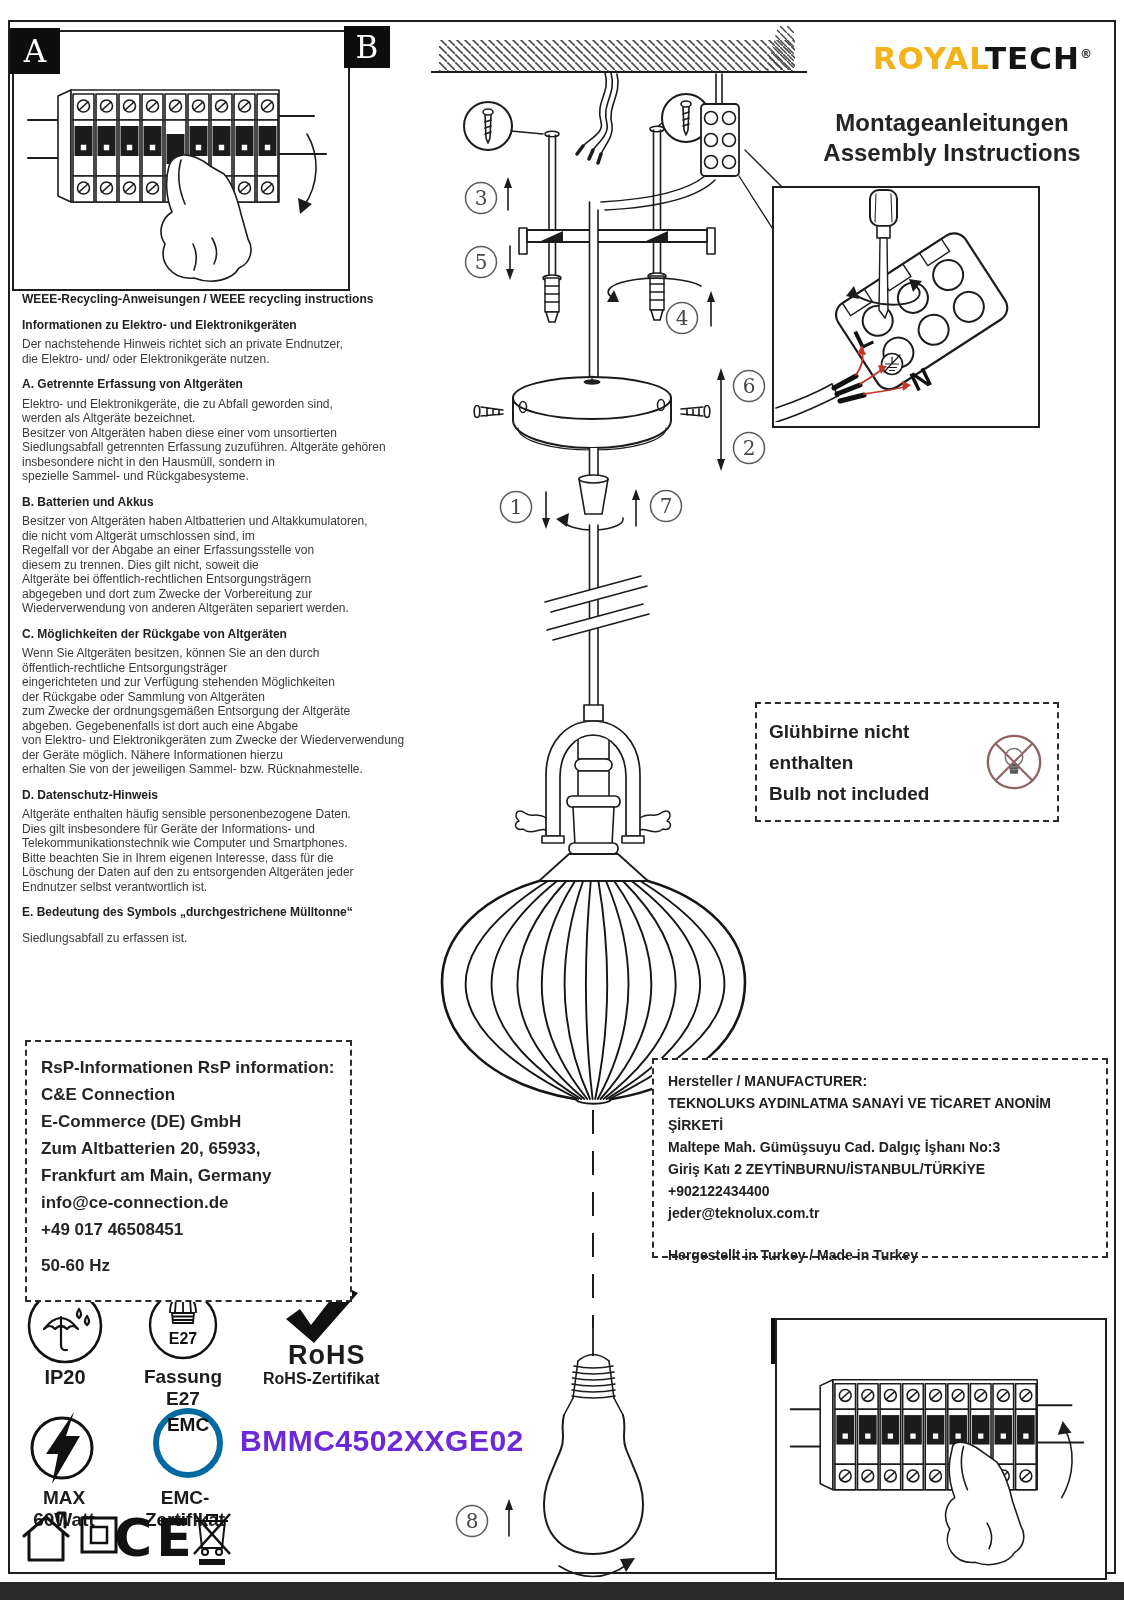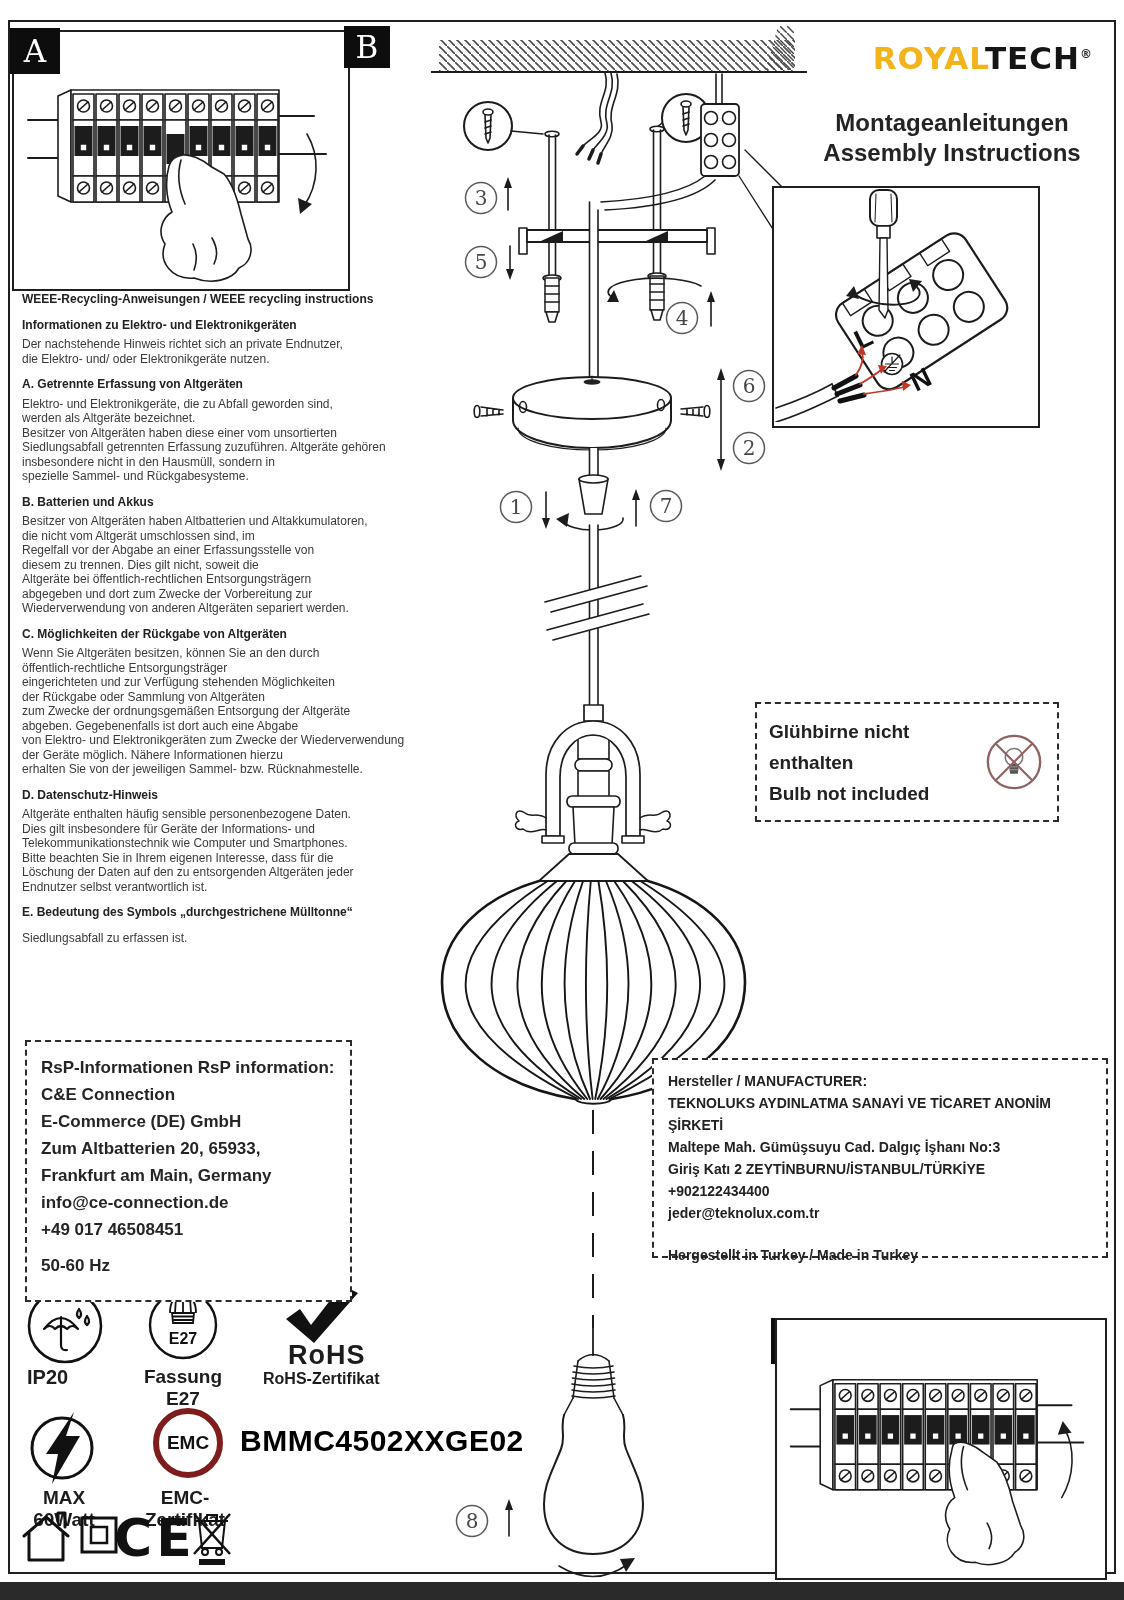--- a/index.html
+++ b/index.html
@@ -17,23 +17,23 @@
   .weee{width:428px;font-size:12px;line-height:14.5px;color:#3a3a3a;}
   .weee .hd{font-weight:700;color:#222;margin:11px 0 5px 0;}
   .weee .t0{font-weight:700;color:#222;margin:0 0 6px 0;}
   .weee p{margin:0;white-space:pre-line;}
   .dashbox{border:2px dashed #2b2b2b;background:#fff;z-index:5;}
   .rsp{padding:12px 14px;font-size:17px;font-weight:700;line-height:27px;color:#252525;}
   .manu{padding:10px 14px;font-size:14px;font-weight:700;line-height:22px;color:#222;}
   .bulbnote{display:flex;align-items:center;padding:10px 12px;gap:8px;}
   .bulbnote .txt{font-size:19px;font-weight:600;color:#222;line-height:31px;flex:1;}
   .certlabel{font-weight:700;color:#1c1c1c;}
-  .emc-circle{width:58px;height:58px;border:6px solid #7f1d1d;border-radius:50%;display:flex;align-items:center;justify-content:center;
+  .emc-circle{width:58px;height:58px;border:6px solid #0369a1;border-radius:50%;display:flex;justify-content:center;
               font-weight:700;font-size:19px;color:#111;}
-  .prodcode{font-family:"Liberation Sans",sans-serif;font-weight:700;font-size:30px;color:#000000;letter-spacing:0.5px;}
+  .prodcode{font-family:"Liberation Sans",sans-serif;font-weight:700;font-size:30px;color:#6d28d9;letter-spacing:0.5px;}
   svg{display:block;}
   .ln{stroke:#1c1c1c;fill:none;stroke-width:1.6;stroke-linecap:round;stroke-linejoin:round;}
   .fw{fill:#ffffff;} .fb{fill:#1c1c1c;stroke:none;}
   .num-c{fill:#fff;stroke:#5a5a5a;stroke-width:1.5;}
   .num-t{font-family:"DejaVu Serif",serif;font-size:20px;fill:#474747;text-anchor:middle;}
   .red{stroke:#C0392B;fill:none;stroke-width:1.8;stroke-linecap:round;}
   .redf{fill:#C0392B;stroke:none;}
 </style>
 </head>
 <body>
@@ -541,21 +541,21 @@
   <svg width="76" height="78" viewBox="0 0 76 78">
     <circle cx="38" cy="39" r="36" fill="none" stroke="#111" stroke-width="2.6"></circle>
     <g stroke="#111" stroke-width="2.2" fill="none" stroke-linecap="round" stroke-linejoin="round">
       <path d="M 17,42 Q 34,20 51,42 Q 45,36 40,42 Q 34,36 28,42 Q 23,36 17,42 Z"></path>
       <path d="M 34,30 L 34,58 Q 34,64 40,63"></path>
       <path d="M 52,22 q 4,6 0,9 q -4,-3 0,-9 Z"></path>
       <path d="M 60,29 q 4,6 0,9 q -4,-3 0,-9 Z"></path>
     </g>
   </svg>
 </div>
-<div class="abs certlabel" style="left:27px;top:1366px;width:76px;font-size:20px;">IP20</div>
+<div class="abs certlabel" style="left:27px;top:1366px;width:76px;text-align:center;font-size:20px;">IP20</div>
 
 <div class="abs" style="left:148px;top:1289px;">
   <svg width="70" height="72" viewBox="0 0 70 72">
     <circle cx="35" cy="36" r="33" fill="none" stroke="#111" stroke-width="2.4"></circle>
     <g stroke="#111" fill="none" stroke-width="1.8">
       <path d="M 22,24 Q 22,7 35,7 Q 48,7 48,24"></path>
       <path d="M 28,9 L 27,24 M 35,7.5 L 35,24 M 42,9 L 43,24"></path>
       <path d="M 24,24 L 46,24 L 45,34 L 25,34 Z"></path>
       <path d="M 25,27.5 L 45,27.5 M 25,31 L 45,31"></path>
     </g>

